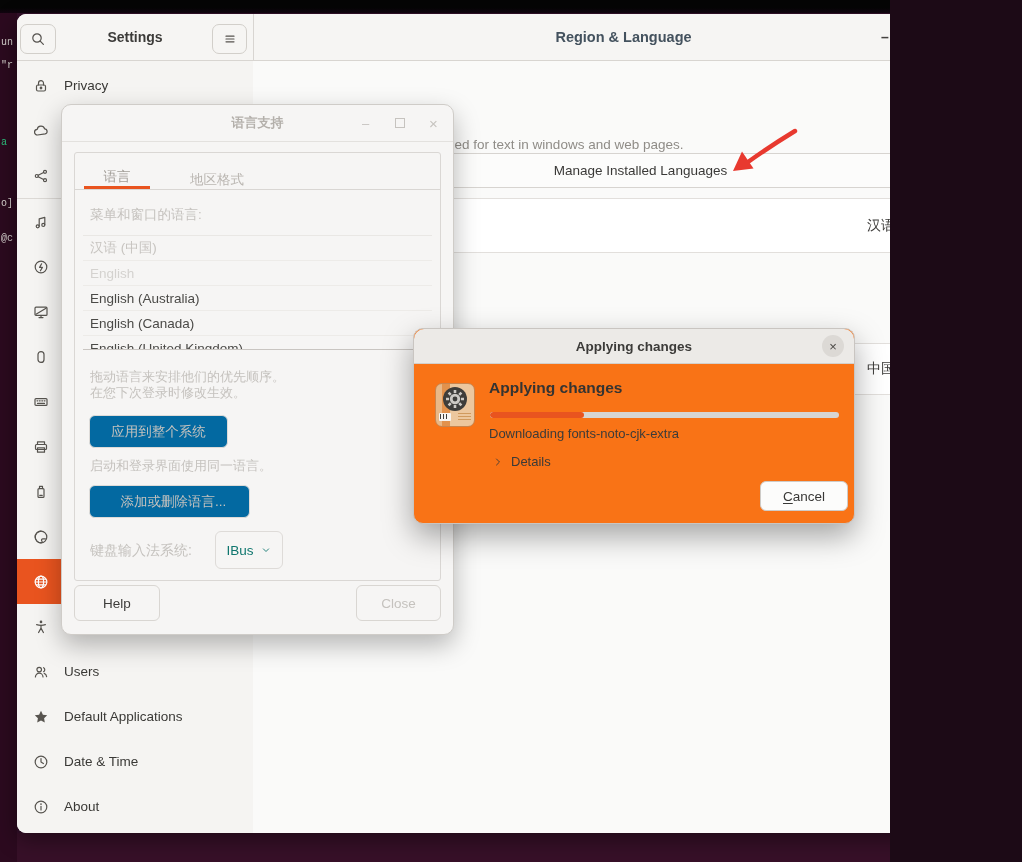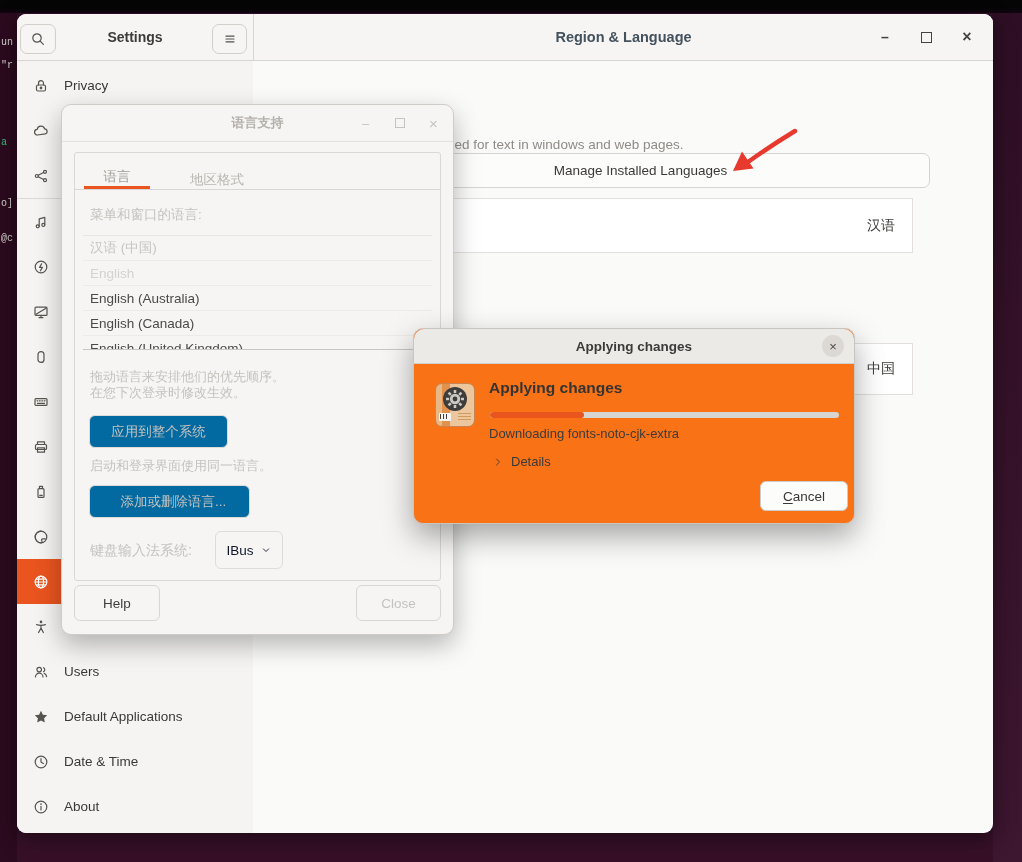--- a/index.html
+++ b/index.html
@@ -1,17 +1,17 @@
 <!DOCTYPE html>
 <html><head>
 <meta charset="utf-8">
 <style>
   html,body{margin:0;padding:0;}
   body{font-family:"Liberation Sans","DejaVu Sans",sans-serif;background:#1c0a16;}
-  .stage{position:relative;width:1022px;height:862px;overflow:hidden;background:#33102a;}
+  .stage{position:relative;width:890px;height:862px;overflow:hidden;background:#33102a;}
   .abs{position:absolute;}
 
   
   .topbar{left:0;top:0;width:1022px;height:13px;background:linear-gradient(180deg,#050505 60%,#120410);}
   .desk-left{left:0;top:13px;width:17px;height:849px;background:#2c0a1f;}
   .desk-right{left:993px;top:13px;width:29px;height:849px;background:linear-gradient(180deg,#2e0e24,#3d1630);}
   .desk-bottom{left:17px;top:833px;width:976px;height:29px;background:#371028;}
   .term-frag{position:absolute;font-family:"Liberation Mono","DejaVu Sans Mono",monospace;font-size:10px;color:#d8d4d0;white-space:pre;}
 
   
@@ -48,21 +48,21 @@
   .tab{display:flex;align-items:center;justify-content:center;font-size:13.5px;}
   .tab.active{color:#a19d97;border-bottom:3px solid #E9541F;width:66px;}
   .tab.inactive{color:#bab6b1;width:90px;margin-left:22px;}
   .dimtxt{color:#c5c2be;font-size:13px;}
   .lang-list{position:absolute;left:8px;top:82px;width:349px;height:113px;overflow:hidden;border-bottom:1px solid #c9c5c1;border-top:1px solid #e9e7e4;}
   .lang-item{height:24px;display:flex;align-items:center;padding-left:7px;font-size:13.5px;border-bottom:1px solid #edebe8;}
   .lang-item.dim{color:#c7c4c0;}
   .lang-item.dimmer{color:#d4d2cf;}
   .lang-item.normal{color:#4b4a47;}
   .dbtn{position:absolute;border:1px solid #dedbd8;border-radius:6px;background:#0369a1;color:#c5c2be;display:flex;align-items:center;justify-content:center;font-size:13.5px;}
-  .combo{position:absolute;border:1px solid #dedbd8;border-radius:6px;background:#f6f5f4;color:#0f172a;display:flex;align-items:center;justify-content:center;gap:6px;font-size:13.5px;}
+  .combo{position:absolute;border:1px solid #dedbd8;border-radius:6px;background:#f6f5f4;color:#0f766e;display:flex;align-items:center;justify-content:center;gap:6px;font-size:13.5px;}
   .btn{position:absolute;background:#f6f5f4;border:1px solid #d9d6d2;border-radius:6px;display:flex;align-items:center;justify-content:center;font-size:13.5px;color:#3d3c3a;}
   .btn.dim{color:#c5c2be;}
 
   
   .acd{left:413px;top:328px;width:440px;height:194px;background:#f97316;border:1px solid #c9c5c1;border-radius:10px;box-shadow:0 12px 30px rgba(0,0,0,.35);}
   .acd-titlebar{position:absolute;left:0;top:0;width:100%;height:34px;background:#eceae7;border-bottom:1px solid #d3d0cc;border-radius:10px 10px 0 0;}
   .acd-title{position:absolute;left:0;top:0;width:100%;height:34px;display:flex;align-items:center;justify-content:center;font-weight:bold;font-size:13.5px;color:#3c3b39;}
   .acd-close{position:absolute;right:10px;top:6px;width:22px;height:22px;border-radius:50%;background:#dcd9d5;color:#4a4845;display:flex;align-items:center;justify-content:center;font-size:13px;}
   .pkg-icon{position:absolute;left:21px;top:54px;width:38px;height:42px;border-radius:7px;border:1px solid #c8854f;background:linear-gradient(90deg,#e9b887 0 6px,#e2924d 6px 14px,#ecc79e 14px 100%);overflow:hidden;}
   .pkg-gear{position:absolute;left:7px;top:3px;width:24px;height:24px;border-radius:50%;background:#3e3d3a;}

